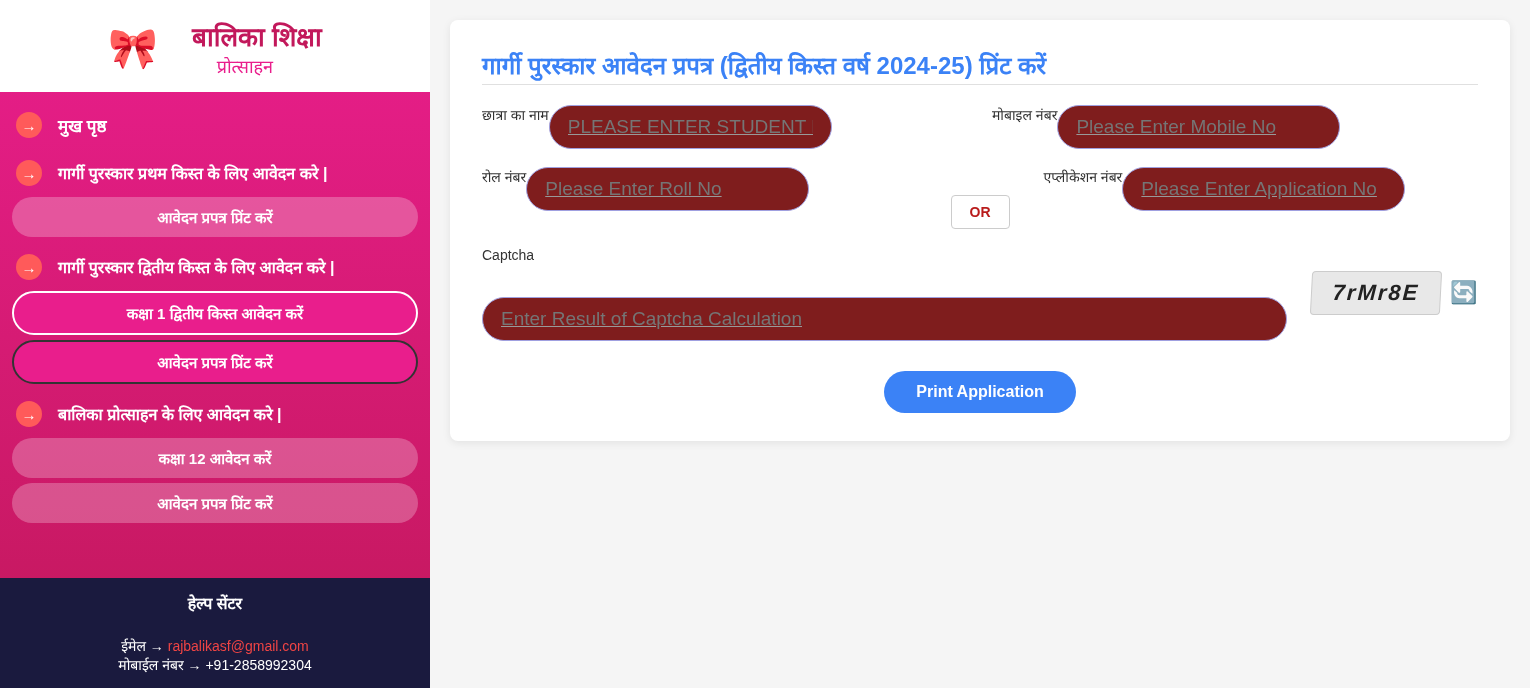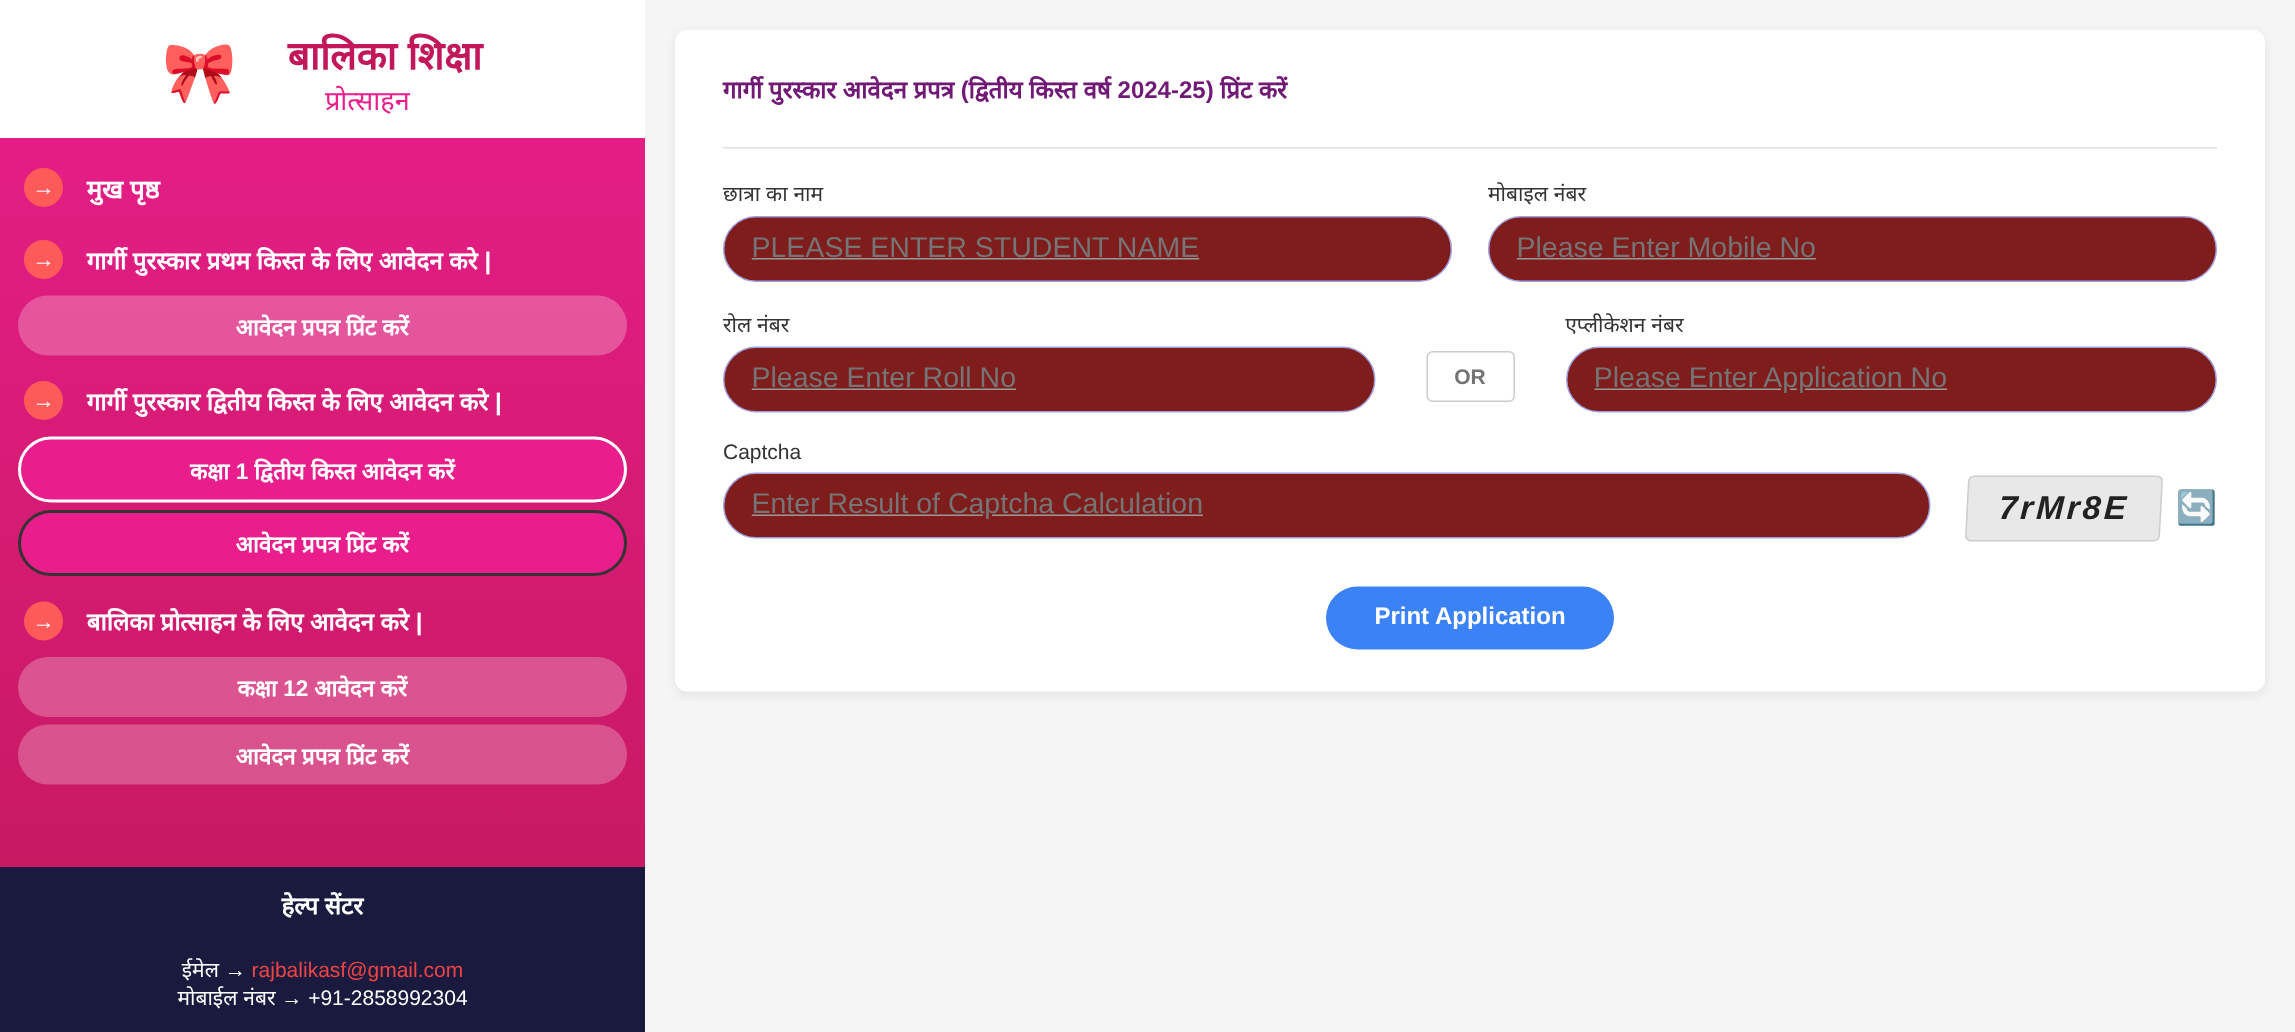--- a/index.html
+++ b/index.html
@@ -140,38 +140,38 @@
 
     .main-panel {
       background: white;
       margin: 20px;
       border-radius: 8px;
       padding: 28px 32px;
       box-shadow: 0 2px 8px rgba(0,0,0,0.08);
     }
 
     .main-title {
-      font-size: 16px;
-      font-weight: bold;
-      color: #701a75;
+      font-size: 24px;
+      font-weight: bold;
+      color: #3b82f6;
       margin-bottom: 20px;
-      padding-bottom: 28px;
+      padding-bottom: 3px;
       border-bottom: 1px solid #e0e0e0;
     }
 
     .form-row {
       display: flex;
       gap: 24px;
       margin-bottom: 18px;
       align-items: flex-start;
     }
 
     .form-group {
       display: flex;
-      flex-direction: column;
+      flex-direction: row;
       flex: 1;
     }
 
     .form-label {
       font-size: 14px;
       color: #333;
       margin-bottom: 6px;
       font-weight: 500;
     }
 
@@ -186,41 +186,42 @@
       text-decoration: underline;
     }
 
     .or-divider {
       display: flex;
       align-items: flex-start;
       justify-content: center;
       padding: 28px 10px 0 10px;
       font-size: 14px;
       font-weight: bold;
-      color: #737373;
+      color: #b91c1c;
     }
 
     .or-box {
       border: 1px solid #ccc;
       padding: 8px 18px;
       border-radius: 4px;
       background: white;
     }
 
     .captcha-row {
       display: flex;
       gap: 24px;
       align-items: flex-start;
       margin-bottom: 20px;
     }
 
     .captcha-input-group {
       flex: 1;
       display: flex;
       flex-direction: column;
+      gap: 28px;
     }
 
     .captcha-image-area {
       display: flex;
       align-items: center;
       gap: 10px;
       padding-top: 24px;
     }
 
     .captcha-image {

